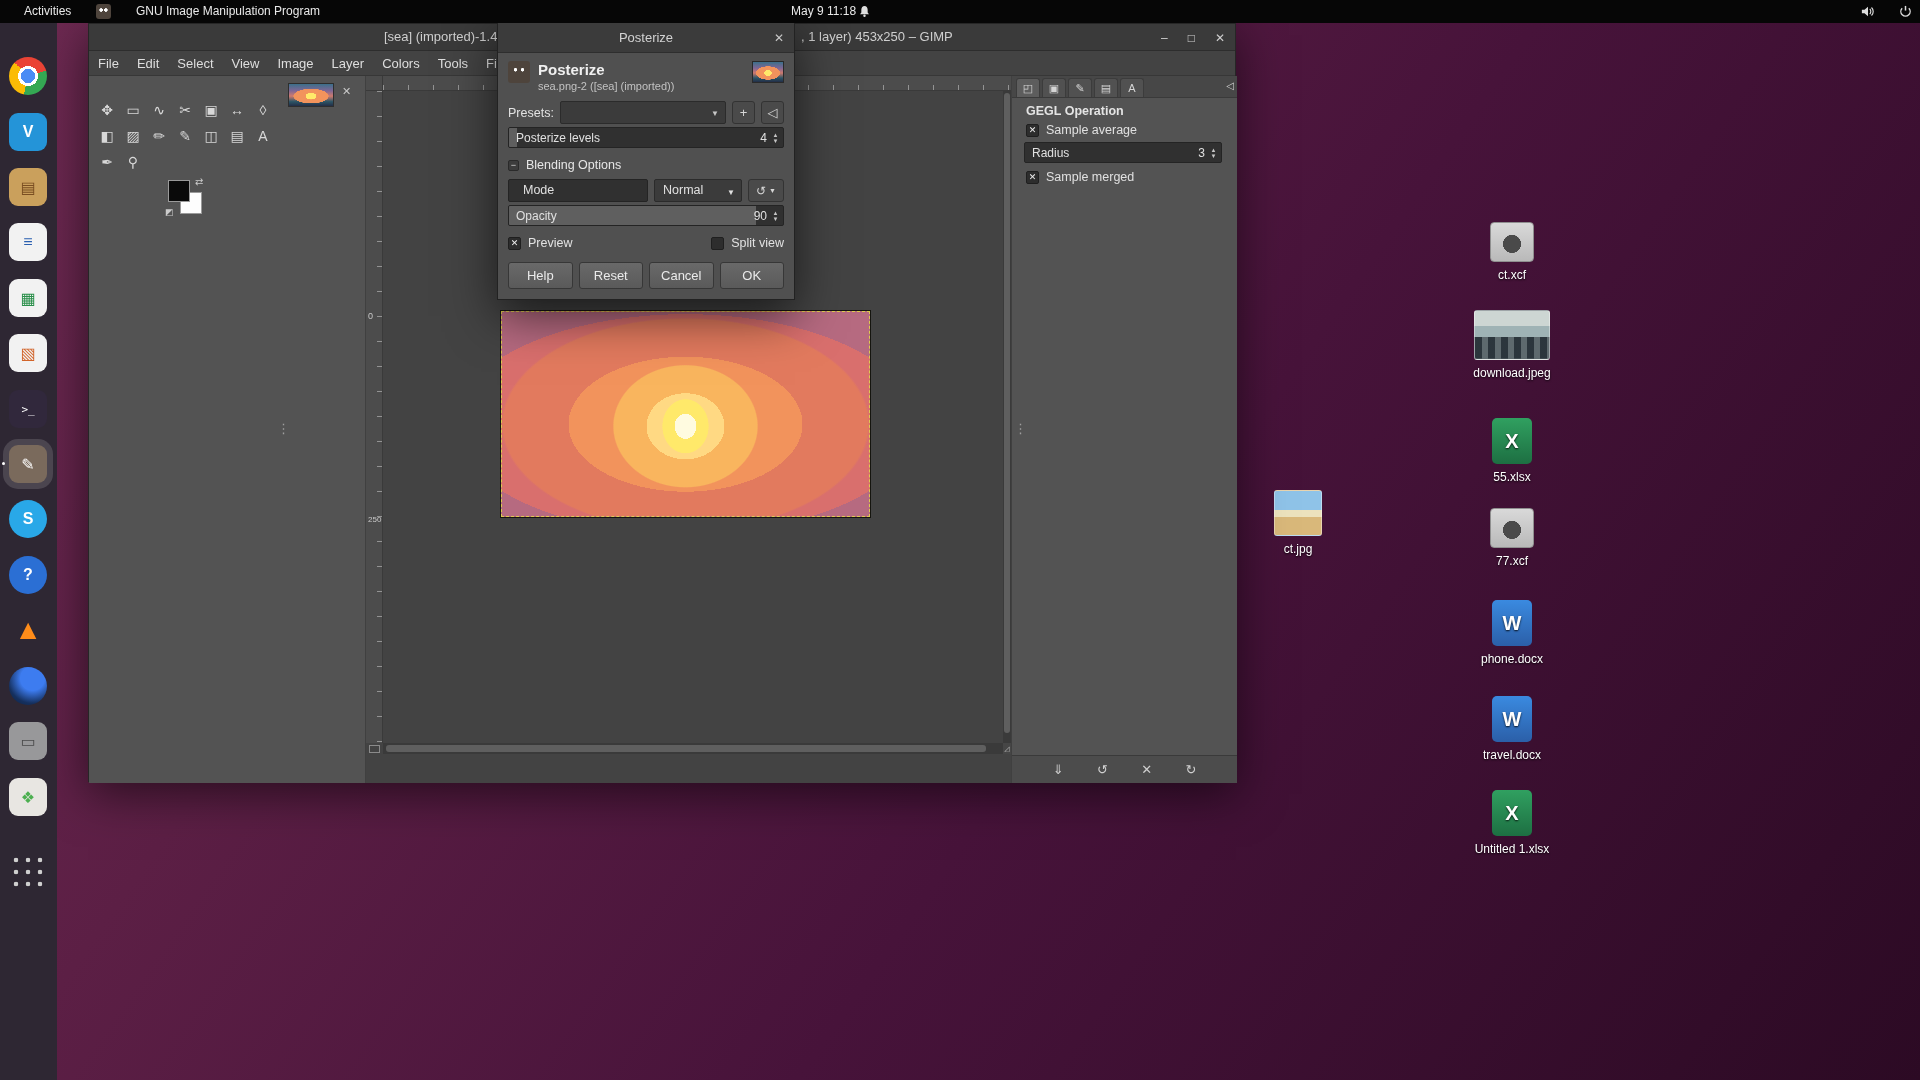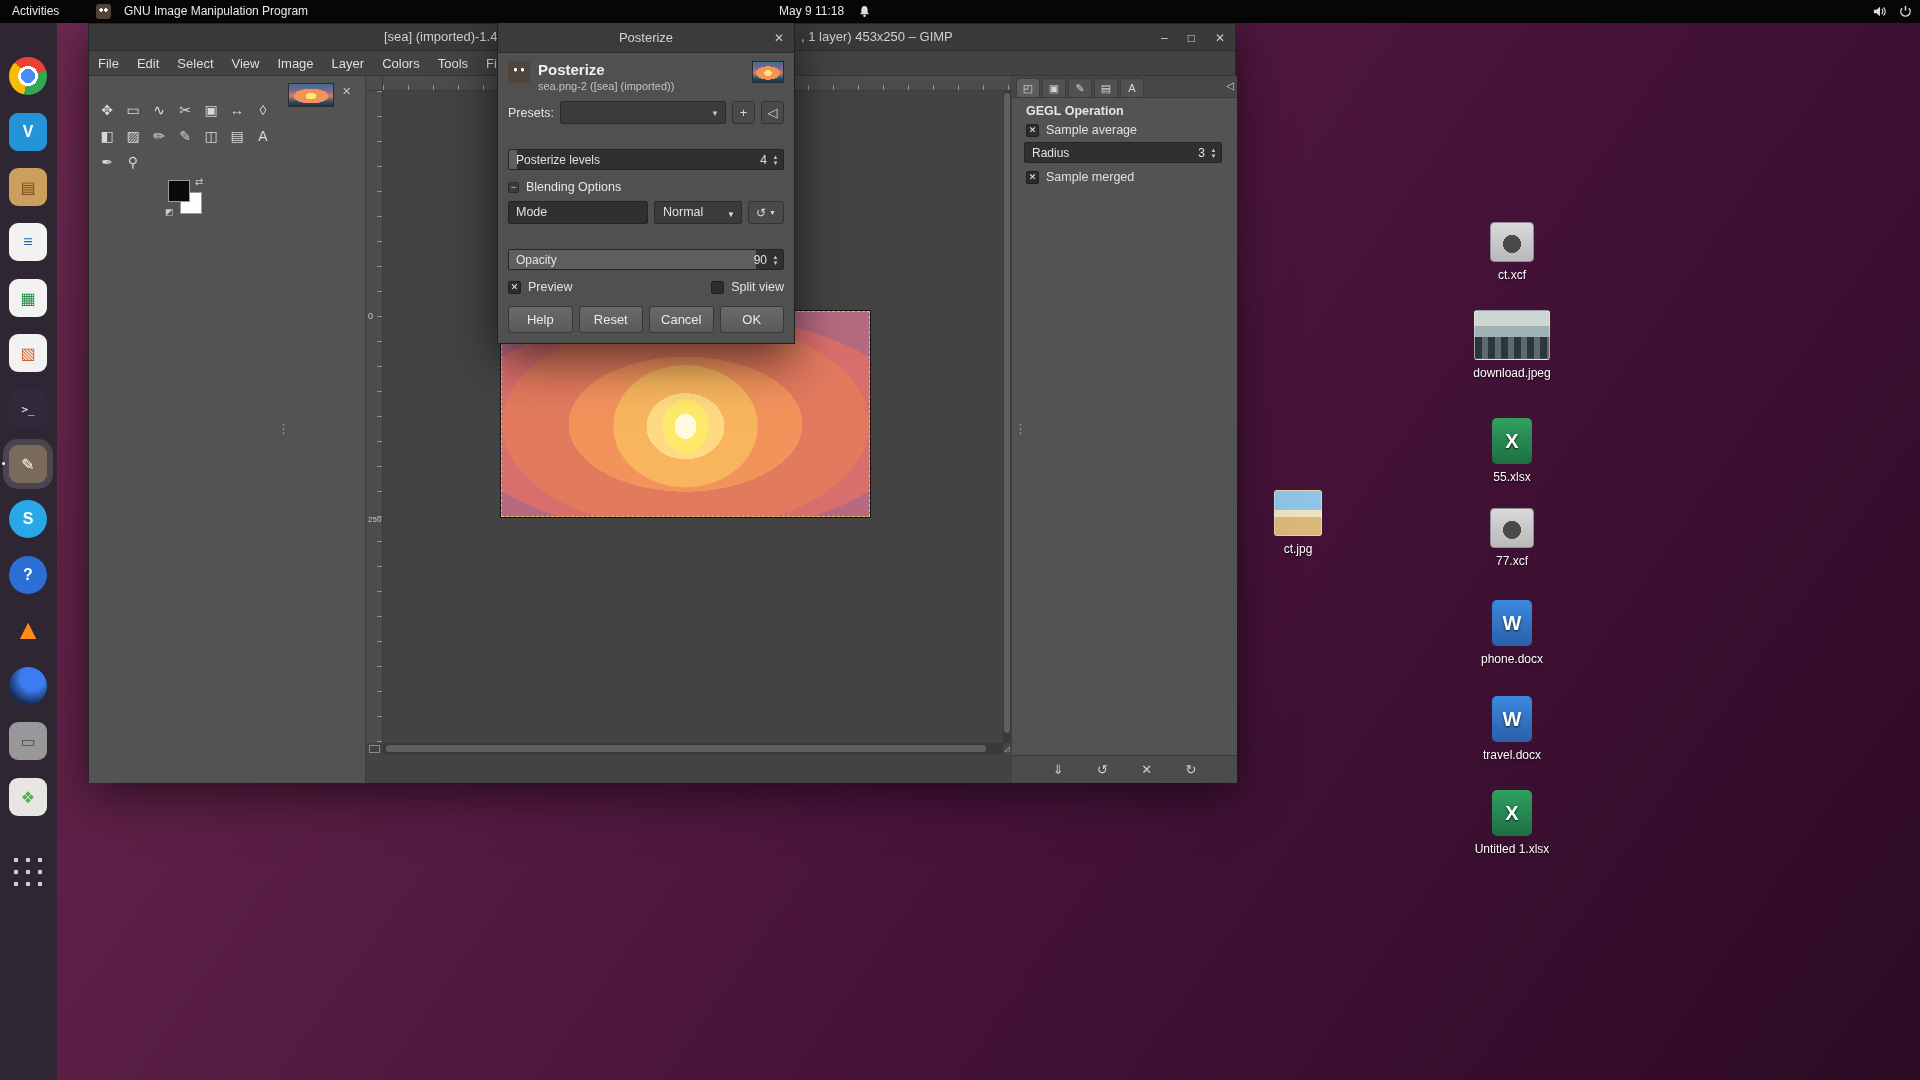--- a/index.html
+++ b/index.html
@@ -5,21 +5,21 @@
   *{margin:0;padding:0;box-sizing:border-box;}
   html,body{background:#000;}
   .stage{position:relative;width:1920px;height:1080px;overflow:hidden;
     font-family:"Liberation Sans",sans-serif;
     background:linear-gradient(125deg,#6e2a52 0%,#5c1f45 28%,#47133a 58%,#2c0a24 100%);}
   .abs{position:absolute;}
 
   
   .topbar{position:absolute;left:0;top:0;width:1920px;height:23px;background:#060606;
     color:#e9e9e9;font-size:12px;z-index:50;}
-  .topbar span{line-height:23px;}
+  .topbar span{line-height:23px;margin-left:12px;}
   .tb-right{position:absolute;right:8px;top:0;height:23px;display:flex;align-items:center;gap:12px;color:#ddd;}
 
   .wilber{background-color:#4e443c;border-radius:3px;
     background-image:radial-gradient(circle at 34% 40%, #fff 1.5px, rgba(0,0,0,0) 2px),
                      radial-gradient(circle at 66% 40%, #fff 1.5px, rgba(0,0,0,0) 2px);}
 
   
   .dock{position:absolute;left:0;top:23px;width:57px;height:1057px;background:#2e2733;z-index:40;}
   .dock-item{position:absolute;left:9px;width:38px;height:38px;border-radius:9px;
     display:flex;align-items:center;justify-content:center;font-size:16px;color:#fff;}
@@ -151,30 +151,30 @@
   .d-head{display:flex;gap:8px;align-items:flex-start;}
   .d-head .txt{flex:1;}
   .d-head h1{font-size:15px;font-weight:bold;color:#efefef;line-height:17px;}
   .d-head .sub{font-size:11px;color:#c2c2c2;margin-top:2px;}
   .d-thumb{width:32px;height:22px;border:1px solid #2a2a2a;}
   .d-row{display:flex;align-items:center;gap:6px;margin-top:9px;font-size:12.5px;}
   .combo{flex:1;position:relative;height:23px;background:#3b3b3b;border:1px solid #2b2b2b;border-radius:2px;}
   .combo .arr{position:absolute;right:6px;top:7px;font-size:8px;color:#c6c6c6;}
   .sqbtn{width:23px;height:23px;display:flex;align-items:center;justify-content:center;
     background:#4a4a4a;border:1px solid #333;border-radius:3px;font-size:13px;color:#d8d8d8;}
-  .d-slider{margin-top:25px;}
+  .d-slider{margin-top:3px;}
   .sect{display:flex;align-items:center;gap:7px;margin-top:10px;font-size:12.5px;color:#e6e6e6;}
   .disclose{width:11px;height:11px;background:#3c3c3c;border:1px solid #2a2a2a;border-radius:2px;
     display:flex;align-items:center;justify-content:center;font-size:9px;color:#ddd;line-height:9px;}
   .modecombo{width:88px;position:relative;height:23px;background:#3b3b3b;border:1px solid #2b2b2b;border-radius:2px;
     font-size:12.5px;color:#e0e0e0;}
   .modecombo .sel{position:absolute;left:8px;line-height:21px;}
   .modebox{flex:1;height:23px;background:#303030;border:1px solid #242424;border-radius:2px;
     font-size:12.5px;color:#e0e0e0;}
-  .modebox span{padding-left:7px;line-height:21px;display:inline-block;}
+  .modebox span{padding-left:14px;line-height:21px;display:inline-block;}
   .iconbtn{width:36px;height:23px;display:flex;align-items:center;justify-content:center;gap:3px;
     background:#4a4a4a;border:1px solid #333;border-radius:3px;font-size:12px;color:#d8d8d8;}
   .iconbtn .arr{font-size:7px;}
   .d-checks{display:flex;align-items:center;margin-top:10px;font-size:12.5px;}
   .d-checks .left,.d-checks .right{display:flex;align-items:center;gap:7px;}
   .d-checks .right{margin-left:auto;}
   .d-btnrow{display:flex;gap:6px;margin-top:12px;}
   .btn{flex:1;height:27px;display:flex;align-items:center;justify-content:center;
     background:linear-gradient(180deg,#696969,#5a5a5a);border:1px solid #373737;border-radius:3px;
     font-size:13px;color:#eaeaea;}

